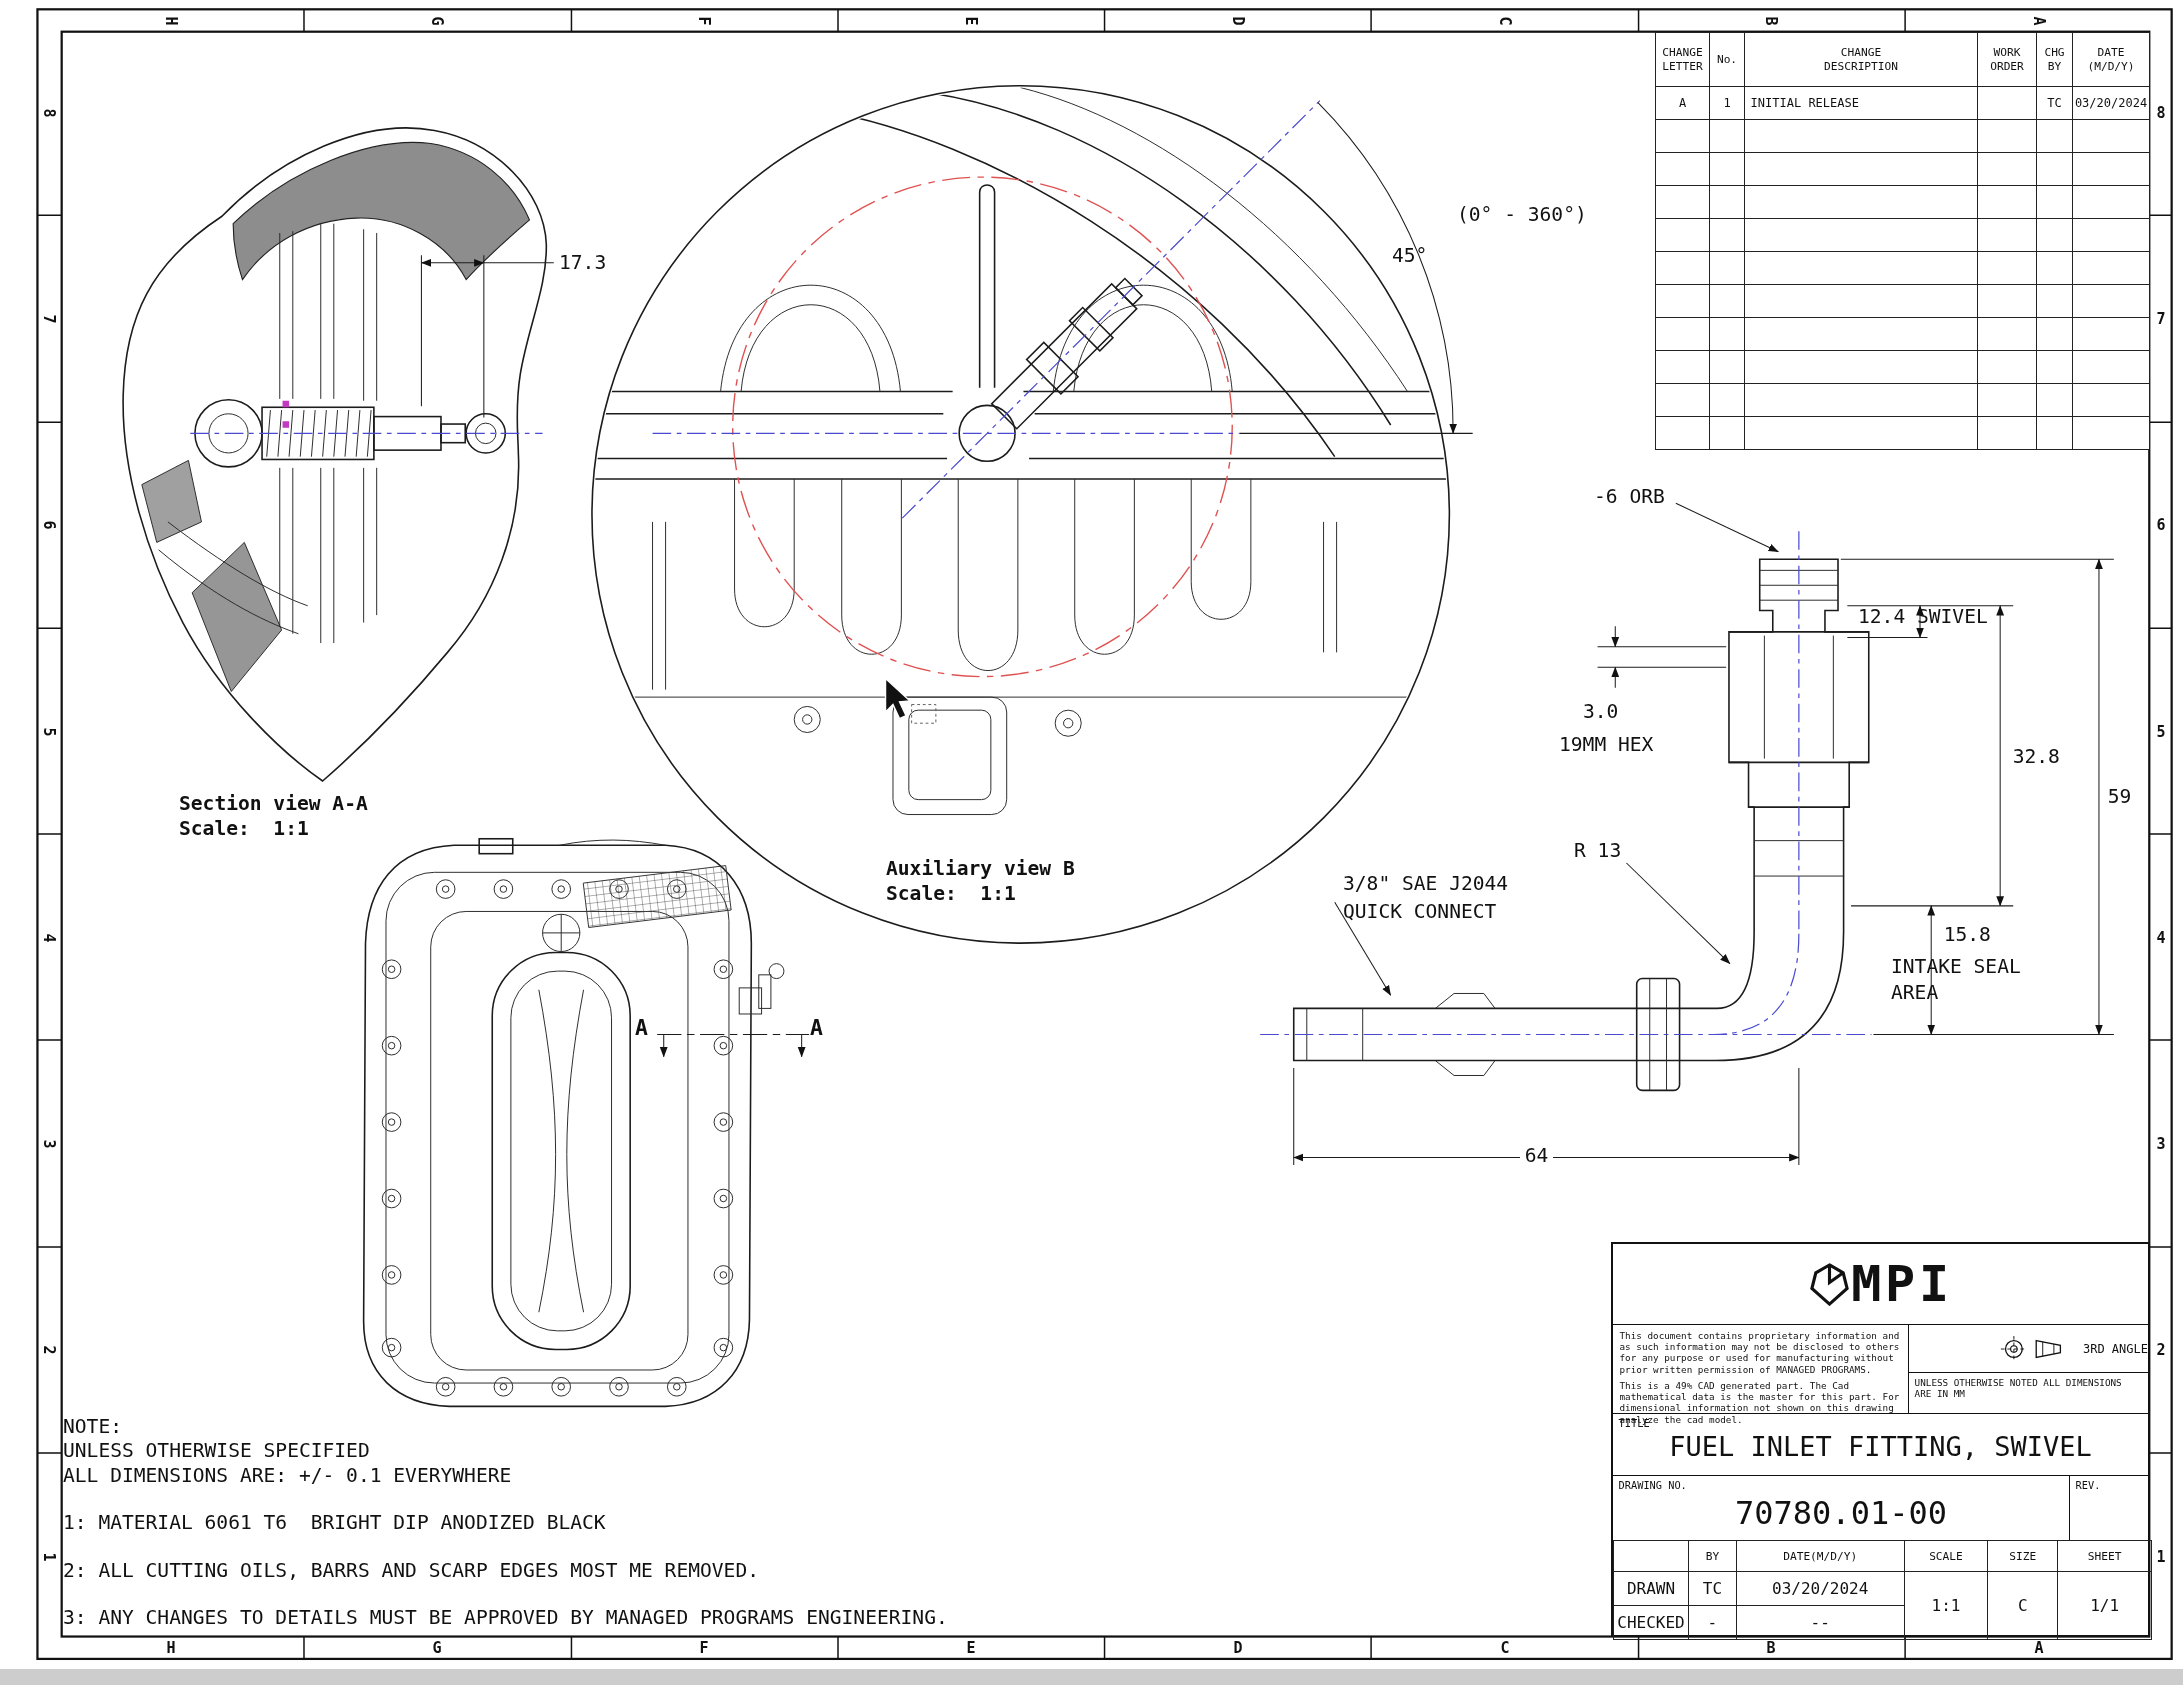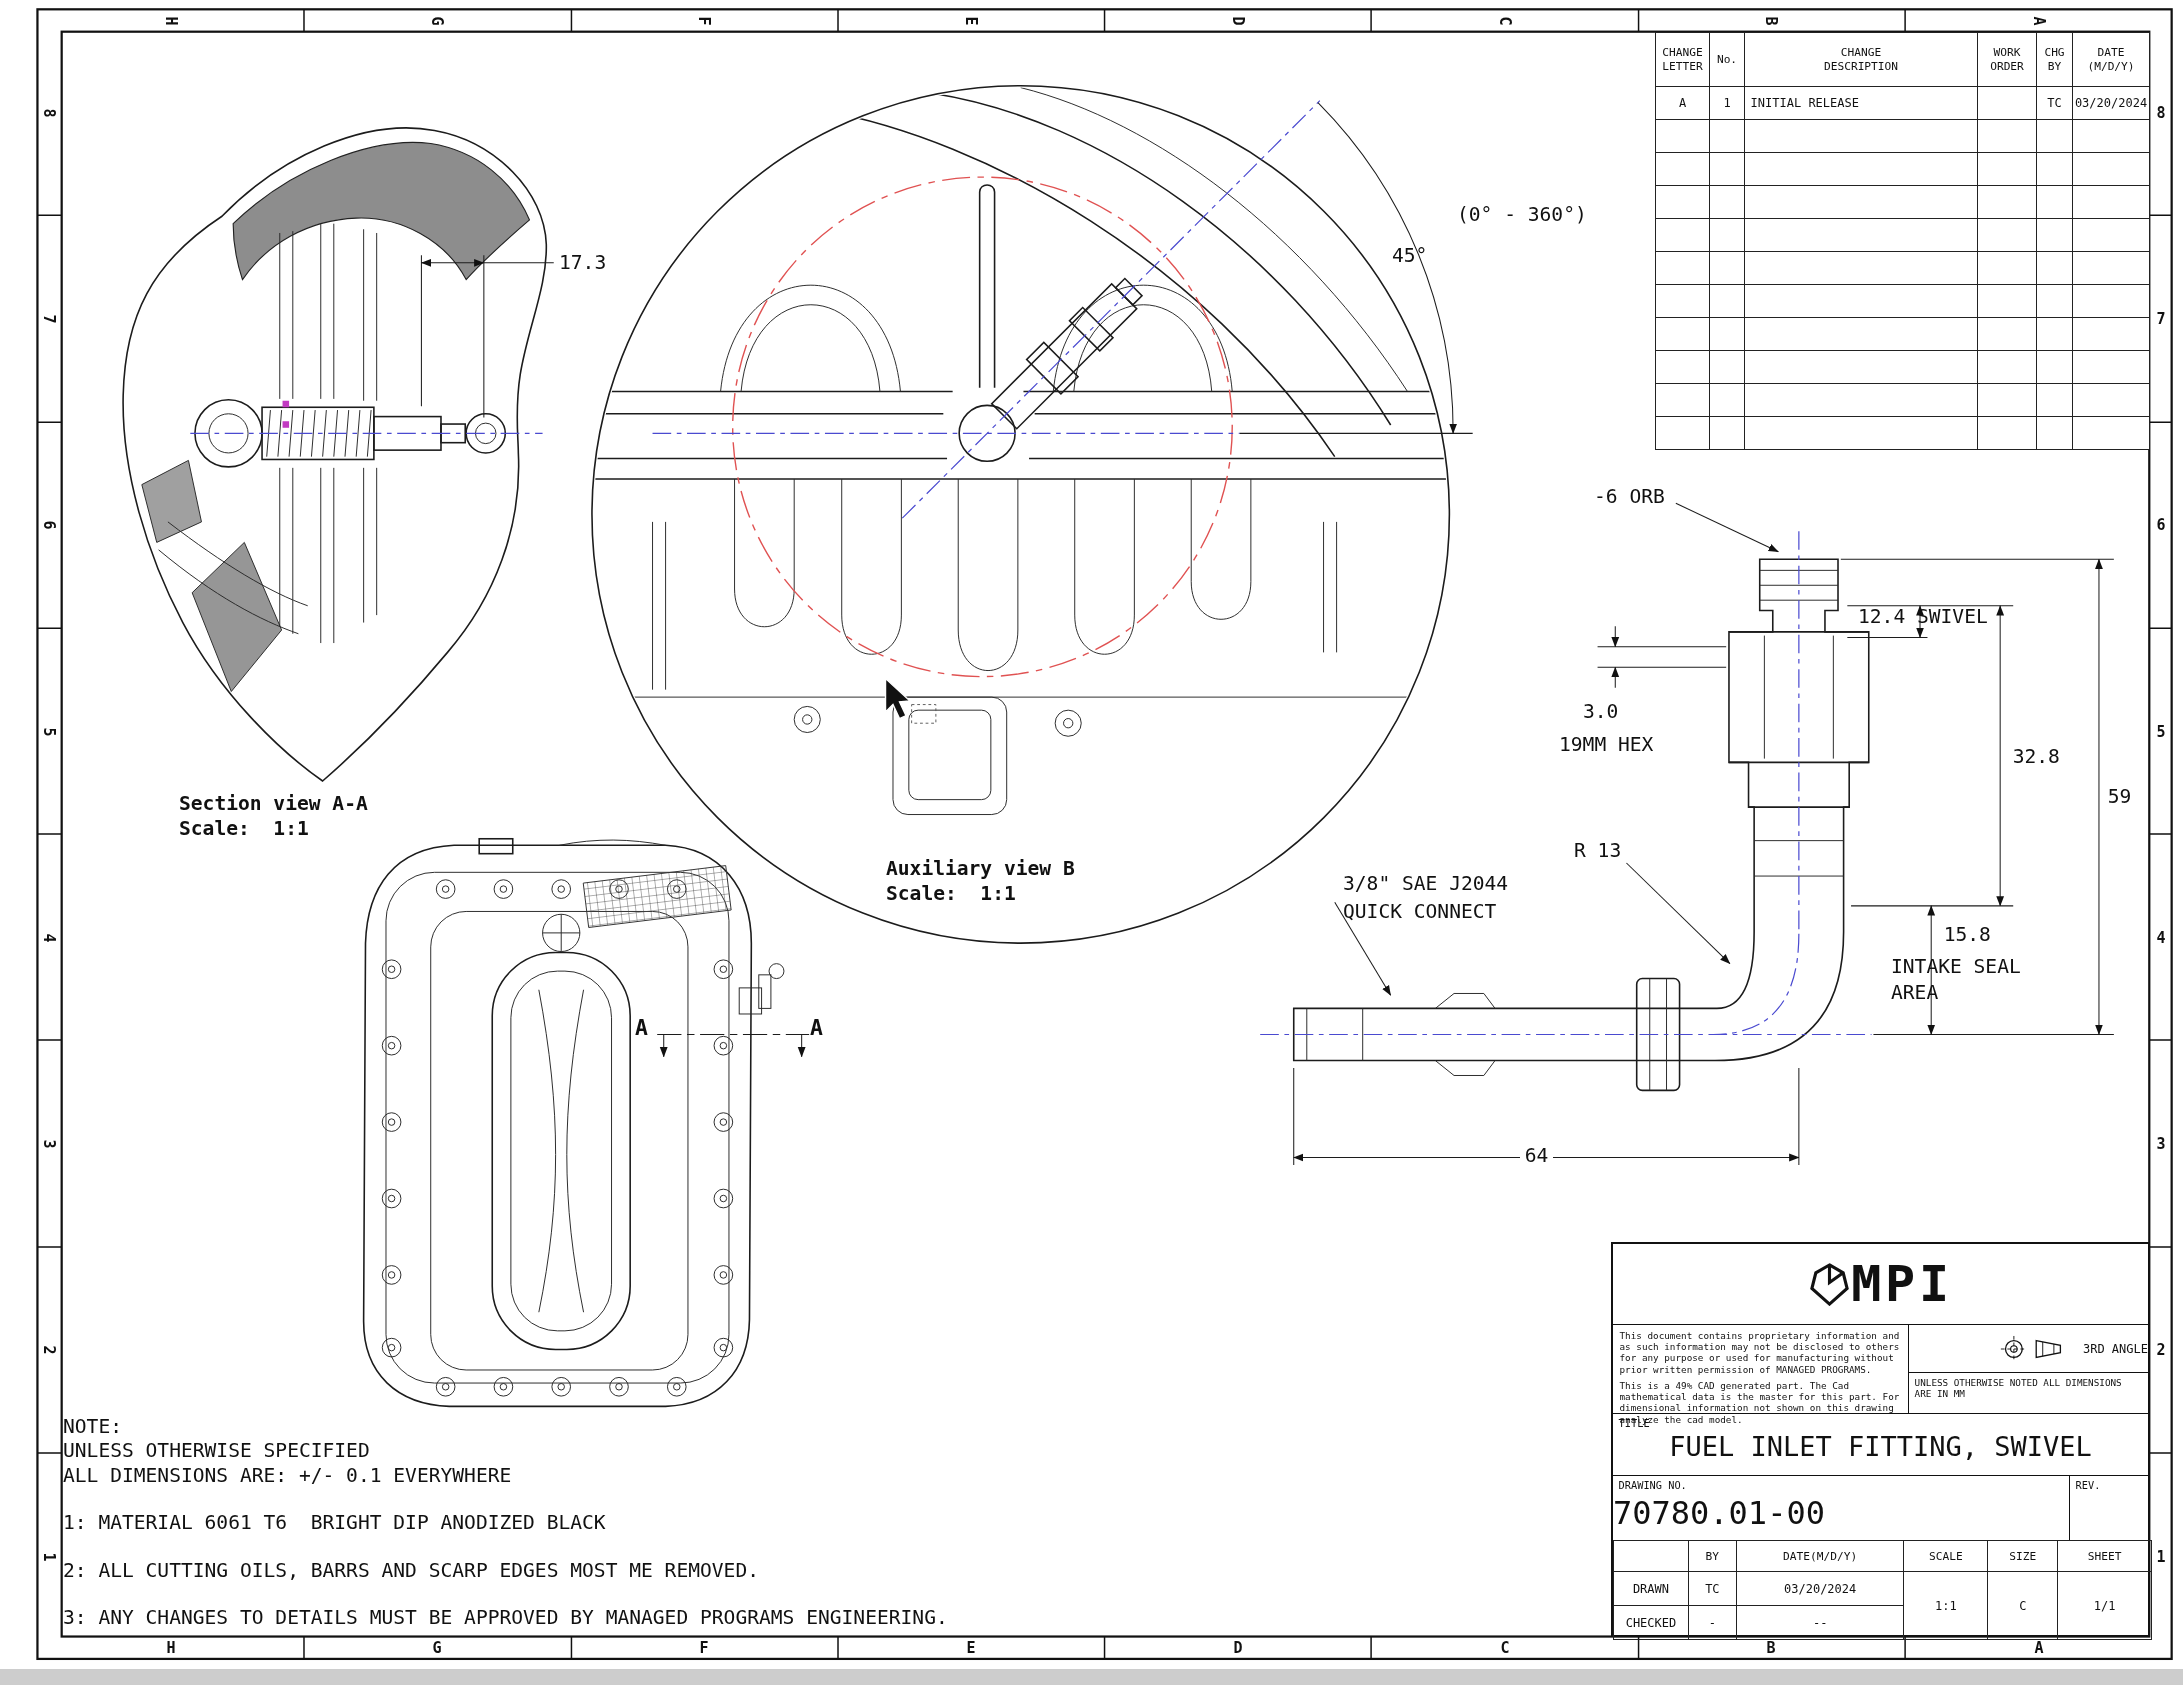--- a/index.html
+++ b/index.html
@@ -35,26 +35,26 @@
   .tb-prop-left { width:296px; padding:4.7px 6.5px; border-right:1.5px solid #111; }
   .tb-prop-left p { font-size:9.3px; line-height:1.22; margin:0 0 4.7px 0; }
   .tb-prop-right { flex:1; display:flex; flex-direction:column; }
   .tb-angle { height:47px; display:flex; align-items:center; justify-content:flex-end; gap:4px; font-size:12px; }
   .tb-units { flex:1; border-top:1.5px solid #111; padding:3.7px 5.6px; font-size:9.3px; line-height:1.25; }
   .tb-title { height:62px; border-top:1.5px solid #111; position:relative; }
   .cap { font-size:10.3px; padding:2.8px 0 0 5.6px; }
   .tb-title-text { text-align:center; font-size:27px; margin-top:1.9px; white-space:pre; }
   .tb-dno { height:65px; border-top:1.5px solid #111; display:flex; }
   .tb-dno-main { width:456px; }
-  .tb-dno-text { font-size:32px; margin-top:2.8px; white-space:pre; }
+  .tb-dno-text { text-align:center; font-size:32px; margin-top:2.8px; white-space:pre; }
   .tb-rev { flex:1; border-left:1.5px solid #111; }
   .tb-table { width:539px; border-collapse:collapse; border-top:1.5px solid #111; }
   .tb-table td { border:1.2px solid #222; text-align:center; font-size:11.2px; overflow:hidden; }
   .tb-table tr.h td { height:31px; }
-  .tb-table tr.v td { height:34px; font-size:12px; }
+  .tb-table tr.v td { height:34px; font-size:16px; }
   .tb-table td.bg2 { font-size:16px; }
   .bottombar { position:absolute; z-index:4; left:0; top:1669px; width:2183px; height:17px; background:#cdcdcd; }
 </style>
 </head>
 <body>
 
 <div class="page">
 
 <svg class="art" width="2183" height="1685" viewBox="0 0 2342 1808">
   <defs>

